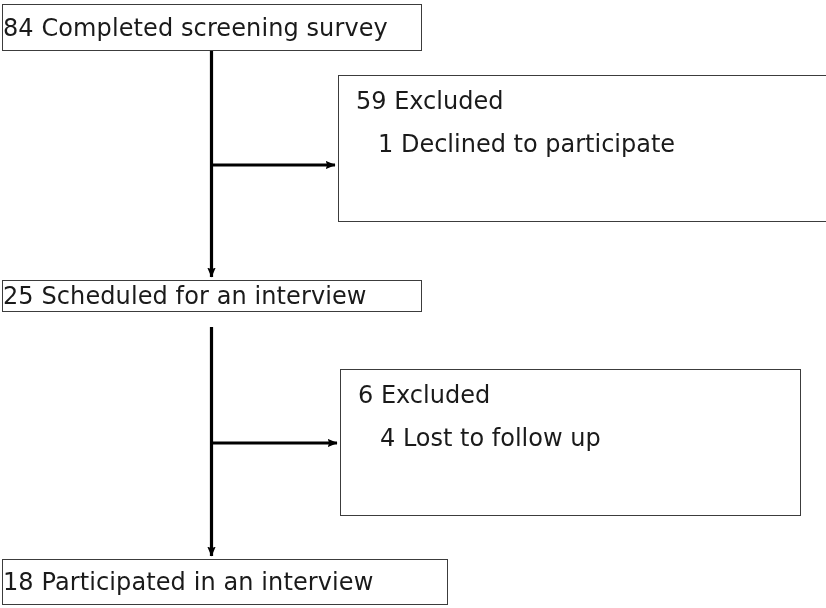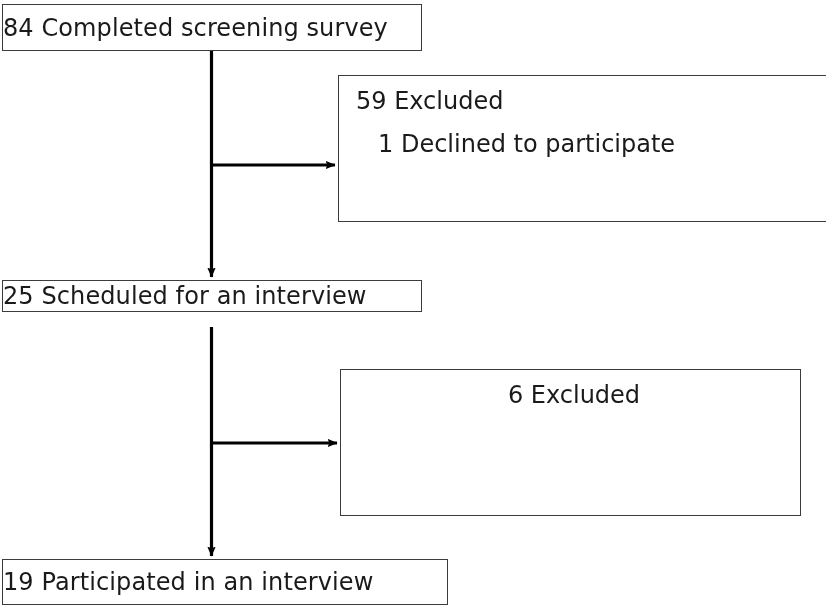--- a/index.html
+++ b/index.html
@@ -101,21 +101,22 @@
 
   <div class="node-box box-excl" style="left:338px; top:75px; width:514px; height:147px;">
     <div class="excl-head">59 Excluded</div>
     <div class="excl-item">1 Declined to participate</div>
   </div>
 
   <div class="node-box box-main" style="left:2px; top:280px; width:420px; height:32px;">
     <div class="node-line">25 Scheduled for an interview</div>
   </div>
 
-  <div class="node-box box-excl" style="left:340px; top:369px; width:461px; height:147px;align-items:center;">
+  <div class="node-box box-excl" style="left:340px; top:369px; width:461px; height:147px;">
     <div class="excl-head">6 Excluded</div>
+    <div class="excl-item">4 Lost to follow up</div>
   </div>
 
   <div class="node-box box-main" style="left:2px; top:559px; width:446px; height:46px;">
-    <div class="node-line">19 Participated in an interview</div>
+    <div class="node-line">18 Participated in an interview</div>
   </div>
 
 </div>
 
 </body></html>

